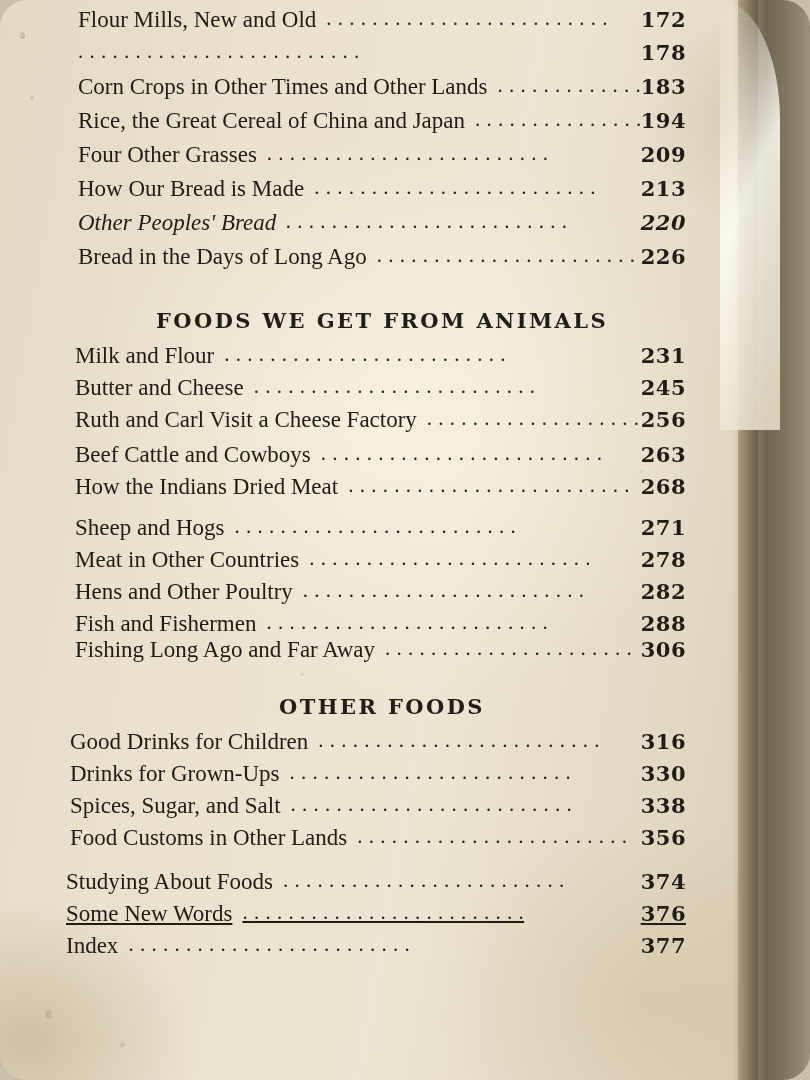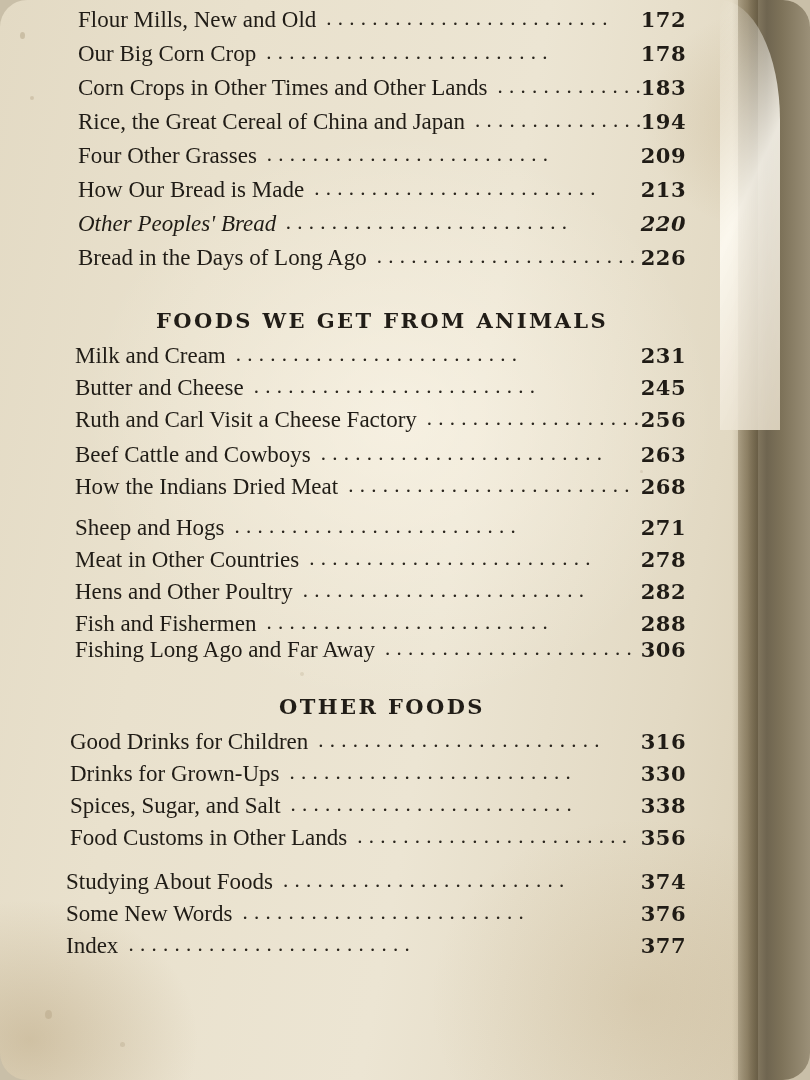--- a/index.html
+++ b/index.html
@@ -130,21 +130,20 @@
       <div style="position:absolute; left:78px; top:-14px; font-size:23px; color:#26211a;">&nbsp;</div>
     </div>
 
     <div style="position:absolute; left:78px; top:8px; width:608px;">
       <div class="entry" style="margin-bottom:11px;">
         <span class="title">Flour Mills, New and Old</span>
         <span class="leaders">.   .   .   .   .   .   .   .   .   .   .   .   .   .   .   .   .   .   .   .   .   .   .   .   .</span>
         <span class="pageno">172</span>
       </div>
       <div class="entry" style="margin-bottom:11px;">
-        <span class="title">Our Big Corn Crop</span>
         <span class="leaders">.   .   .   .   .   .   .   .   .   .   .   .   .   .   .   .   .   .   .   .   .   .   .   .   .</span>
         <span class="pageno">178</span>
       </div>
       <div class="entry" style="margin-bottom:11px;">
         <span class="title">Corn Crops in Other Times and Other Lands</span>
         <span class="leaders">.   .   .   .   .   .   .   .   .   .   .   .   .   .   .   .   .   .   .   .   .   .   .   .   .</span>
         <span class="pageno">183</span>
       </div>
       <div class="entry" style="margin-bottom:11px;">
         <span class="title">Rice, the Great Cereal of China and Japan</span>
@@ -170,21 +169,21 @@
         <span class="title">Bread in the Days of Long Ago</span>
         <span class="leaders">.   .   .   .   .   .   .   .   .   .   .   .   .   .   .   .   .   .   .   .   .   .   .   .   .</span>
         <span class="pageno">226</span>
       </div>
     </div>
 
     <div class="section-head" style="position:absolute; left:0; top:308px;">FOODS WE GET FROM ANIMALS</div>
 
     <div style="position:absolute; left:75px; top:344px; width:611px;">
       <div class="entry" style="margin-bottom:9px;">
-        <span class="title">Milk and Cream</span>
+        <span class="title">Milk and Flour</span>
         <span class="leaders">.   .   .   .   .   .   .   .   .   .   .   .   .   .   .   .   .   .   .   .   .   .   .   .   .</span>
         <span class="pageno">231</span>
       </div>
       <div class="entry" style="margin-bottom:9px;">
         <span class="title">Butter and Cheese</span>
         <span class="leaders">.   .   .   .   .   .   .   .   .   .   .   .   .   .   .   .   .   .   .   .   .   .   .   .   .</span>
         <span class="pageno">245</span>
       </div>
       <div class="entry" style="margin-bottom:9px;">
         <span class="title">Ruth and Carl Visit a Cheese Factory</span>
@@ -252,21 +251,21 @@
         <span class="pageno">356</span>
       </div>
     </div>
 
     <div style="position:absolute; left:66px; top:870px; width:620px;">
       <div class="entry" style="margin-bottom:9px;">
         <span class="title">Studying About Foods</span>
         <span class="leaders">.   .   .   .   .   .   .   .   .   .   .   .   .   .   .   .   .   .   .   .   .   .   .   .   .</span>
         <span class="pageno">374</span>
       </div>
-      <div class="entry" style="margin-bottom:9px;">
+      <div class="entry" style="margin-bottom:9px;text-decoration:underline;">
         <span class="title">Some New Words</span>
         <span class="leaders">.   .   .   .   .   .   .   .   .   .   .   .   .   .   .   .   .   .   .   .   .   .   .   .   .</span>
         <span class="pageno">376</span>
       </div>
       <div class="entry" style="margin-bottom:9px;">
         <span class="title">Index</span>
         <span class="leaders">.   .   .   .   .   .   .   .   .   .   .   .   .   .   .   .   .   .   .   .   .   .   .   .   .</span>
         <span class="pageno">377</span>
       </div>
     </div>

